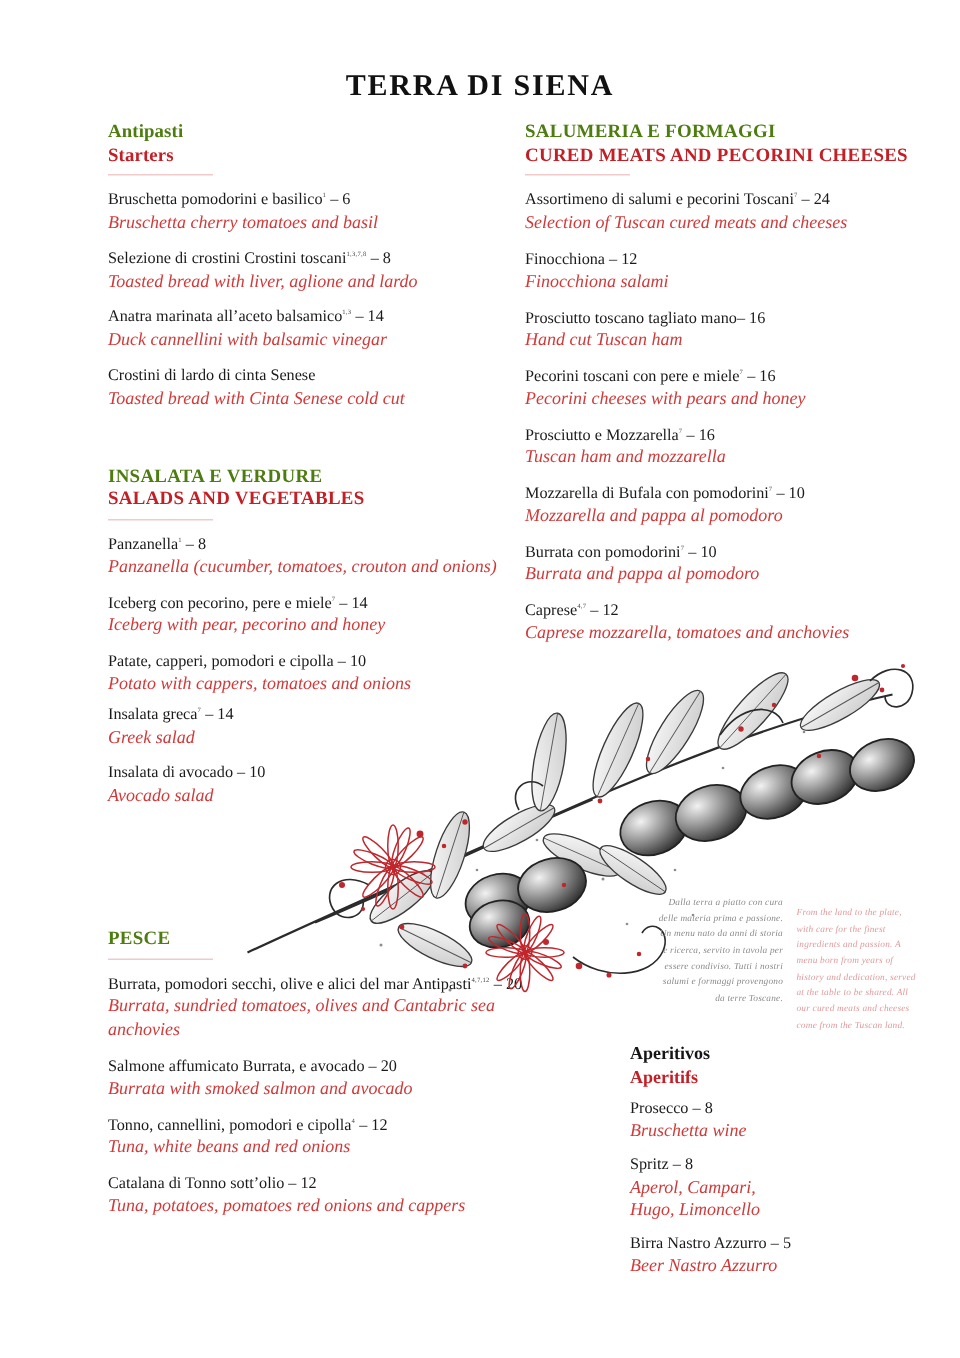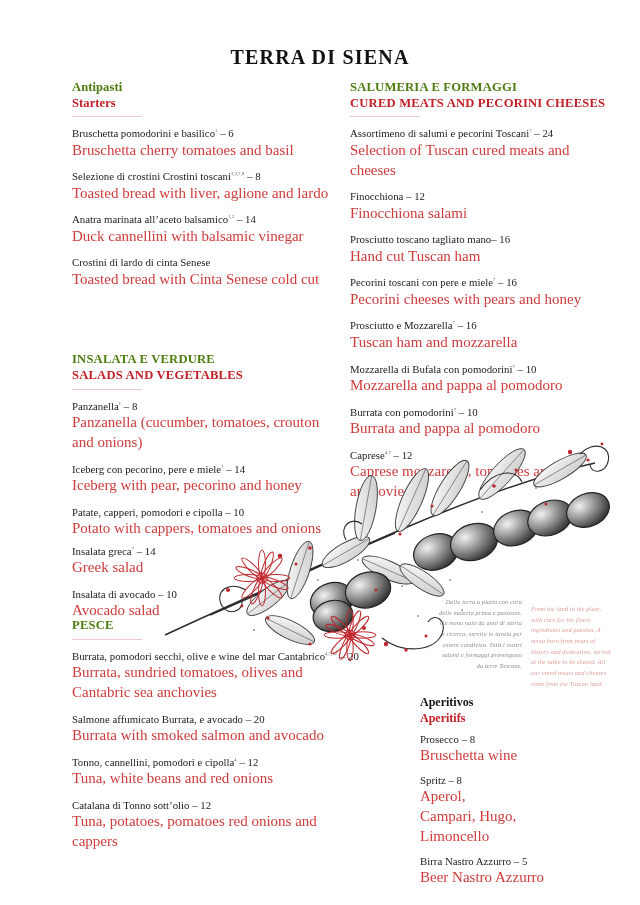--- a/index.html
+++ b/index.html
@@ -27,21 +27,21 @@
 
   .sec{margin-bottom:4px;}
   .sec-it{font-size:12.5px;font-weight:bold;color:#4d7c0f;line-height:1.25;letter-spacing:.1px;}
   .sec-en{font-size:12.5px;font-weight:bold;color:#c22026;line-height:1.25;letter-spacing:.1px;}
   .sec.caps .sec-it,.sec.caps .sec-en{font-size:12.6px;letter-spacing:.2px;}
   .rule{width:70px;height:1px;background:#f0c9cb;margin:5px 0 9px 0;}
 
   .item{margin-bottom:9px;}
   .item.tight{margin-bottom:5px;}
   .it-line{font-size:10.8px;color:#1b1b1b;line-height:1.32;}
-  .en-line{font-size:15px;color:#cf3b3b;line-height:1.32;}
+  .en-line{font-size:12px;color:#cf3b3b;line-height:1.32;font-style:italic;}
   .it-line sup,.en-line sup{font-size:4.4px;vertical-align:super;letter-spacing:.2px;color:#444;}
 
   
   .aperitivi{position:absolute;left:388px;top:695px;width:230px;margin-left:32px;}
   .ap-it{font-size:12px;font-weight:bold;color:#161616;line-height:1.3;}
   .ap-en{font-size:12px;font-weight:bold;color:#c22026;line-height:1.3;margin-bottom:6px;}
   .ap-item{margin-bottom:7px;}
 
   
   .prose{
@@ -84,21 +84,21 @@
       <div class="item">
         <div class="it-line"><span>Anatra marinata all’aceto balsamico</span><sup>1,3</sup> – <span>14</span></div>
         <div class="en-line">Duck cannellini with balsamic vinegar</div>
       </div>
       <div class="item">
         <div class="it-line">Crostini di lardo di cinta Senese</div>
         <div class="en-line">Toasted bread with Cinta Senese cold cut</div>
       </div>
     </div>
 
-    <div class="sec caps" style="margin-top:63px;">
+    <div class="sec caps" style="margin-top:36px;">
       <div class="sec-it">INSALATA E VERDURE</div>
       <div class="sec-en">SALADS AND VEGETABLES</div>
       <div class="rule"></div>
     </div>
     <div>
       <div class="item">
         <div class="it-line"><span>Panzanella</span><sup>1</sup> – <span>8</span></div>
         <div class="en-line">Panzanella (cucumber, tomatoes, crouton and onions)</div>
       </div>
       <div class="item">
@@ -120,21 +120,21 @@
     </div>
   </div>
 
   <div style="position:absolute;left:72px;top:618px;width:290px;">
     <div class="sec caps">
       <div class="sec-it">PESCE</div>
       <div class="rule"></div>
     </div>
     <div>
       <div class="item">
-        <div class="it-line"><span>Burrata, pomodori secchi, olive e wine del mar Cantabrico</span><sup>4,7,12</sup> – <span>20</span></div>
+        <div class="it-line"><span>Burrata, pomodori secchi, olive e alici del mar Antipasti</span><sup>4,7,12</sup> – <span>20</span></div>
         <div class="en-line">Burrata, sundried tomatoes, olives and Cantabric sea anchovies</div>
       </div>
       <div class="item">
         <div class="it-line"><span>Salmone affumicato Burrata, e avocado</span> – <span>20</span></div>
         <div class="en-line">Burrata with smoked salmon and avocado</div>
       </div>
       <div class="item">
         <div class="it-line"><span>Tonno, cannellini, pomodori e cipolla</span><sup>4</sup> – <span>12</span></div>
         <div class="en-line">Tuna, white beans and red onions</div>
       </div>

